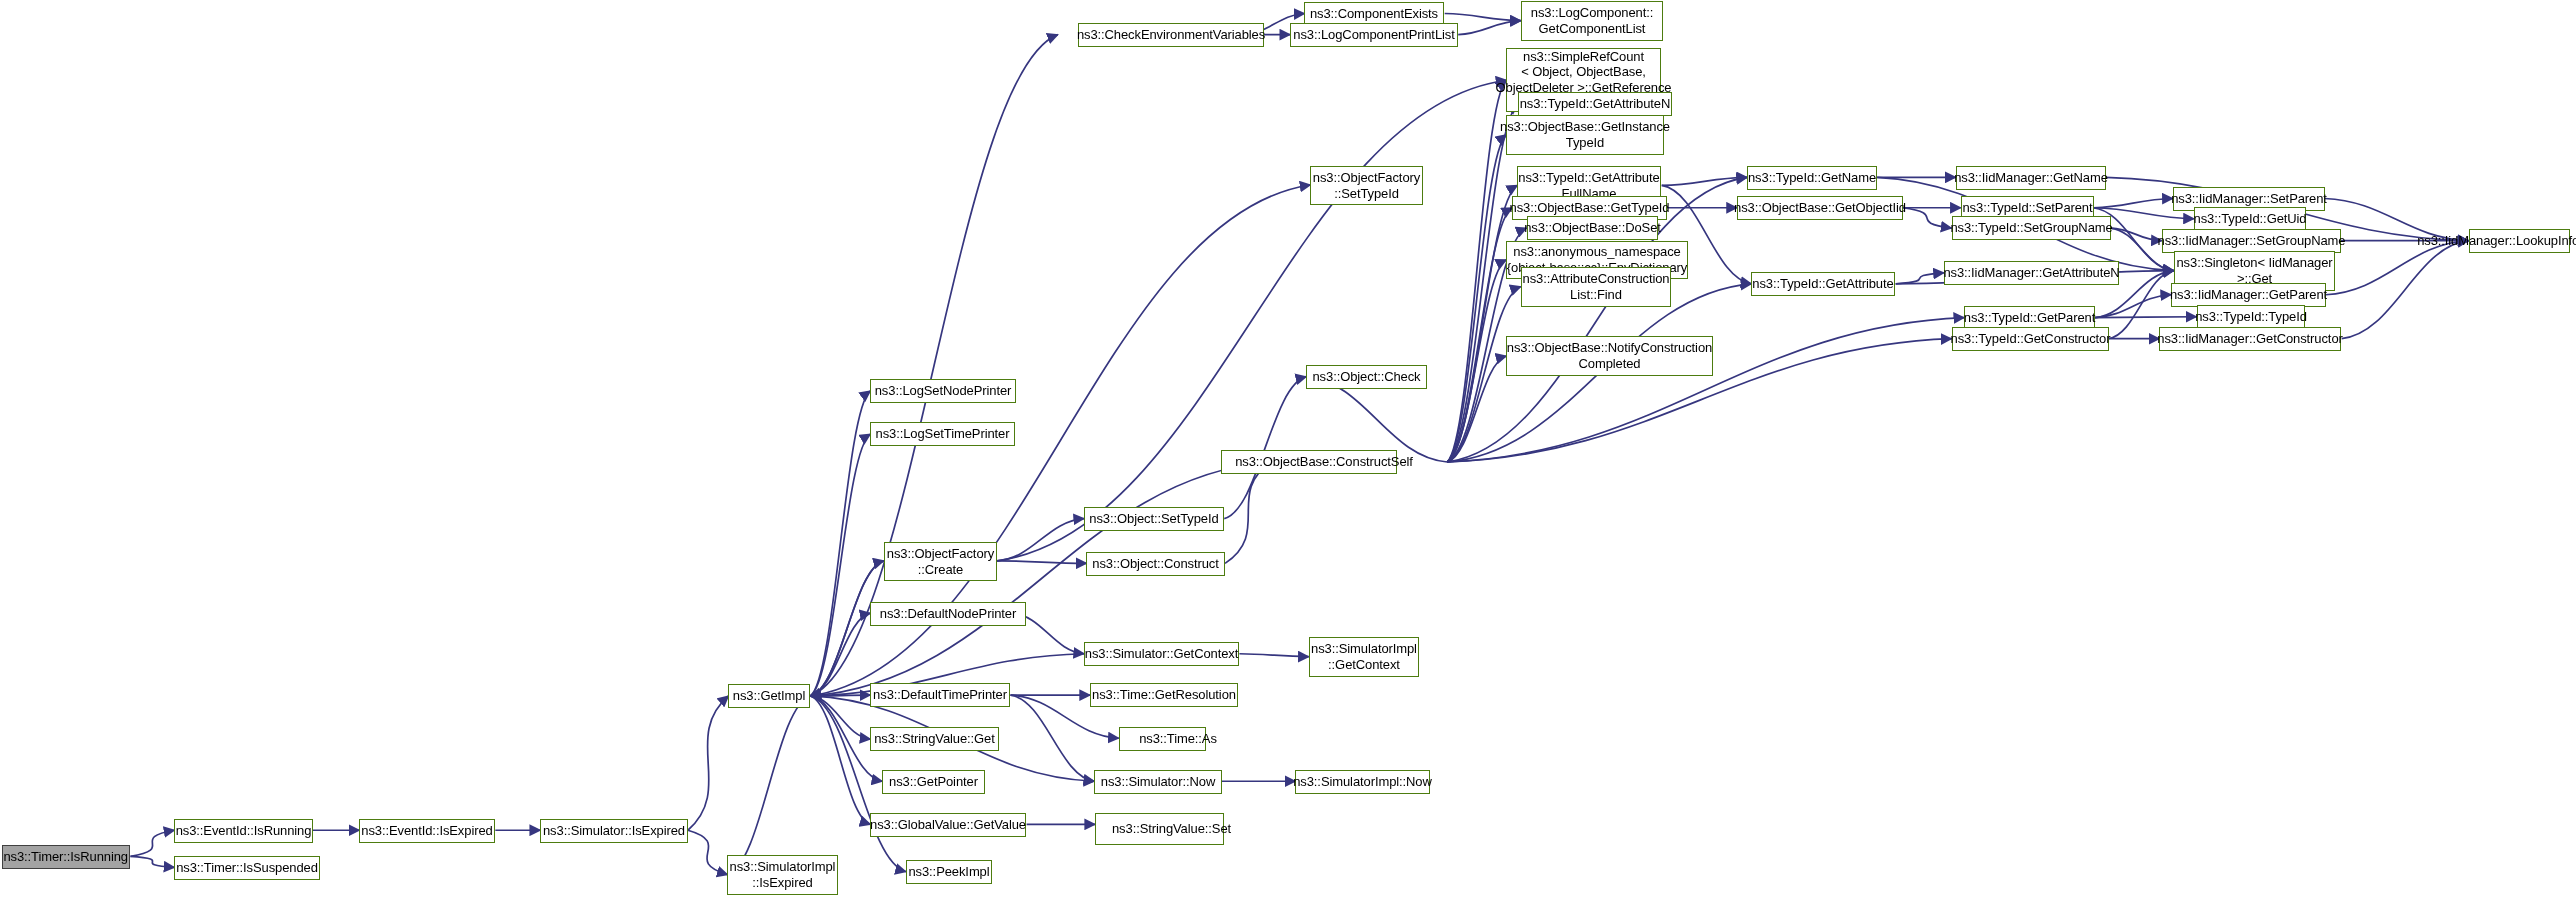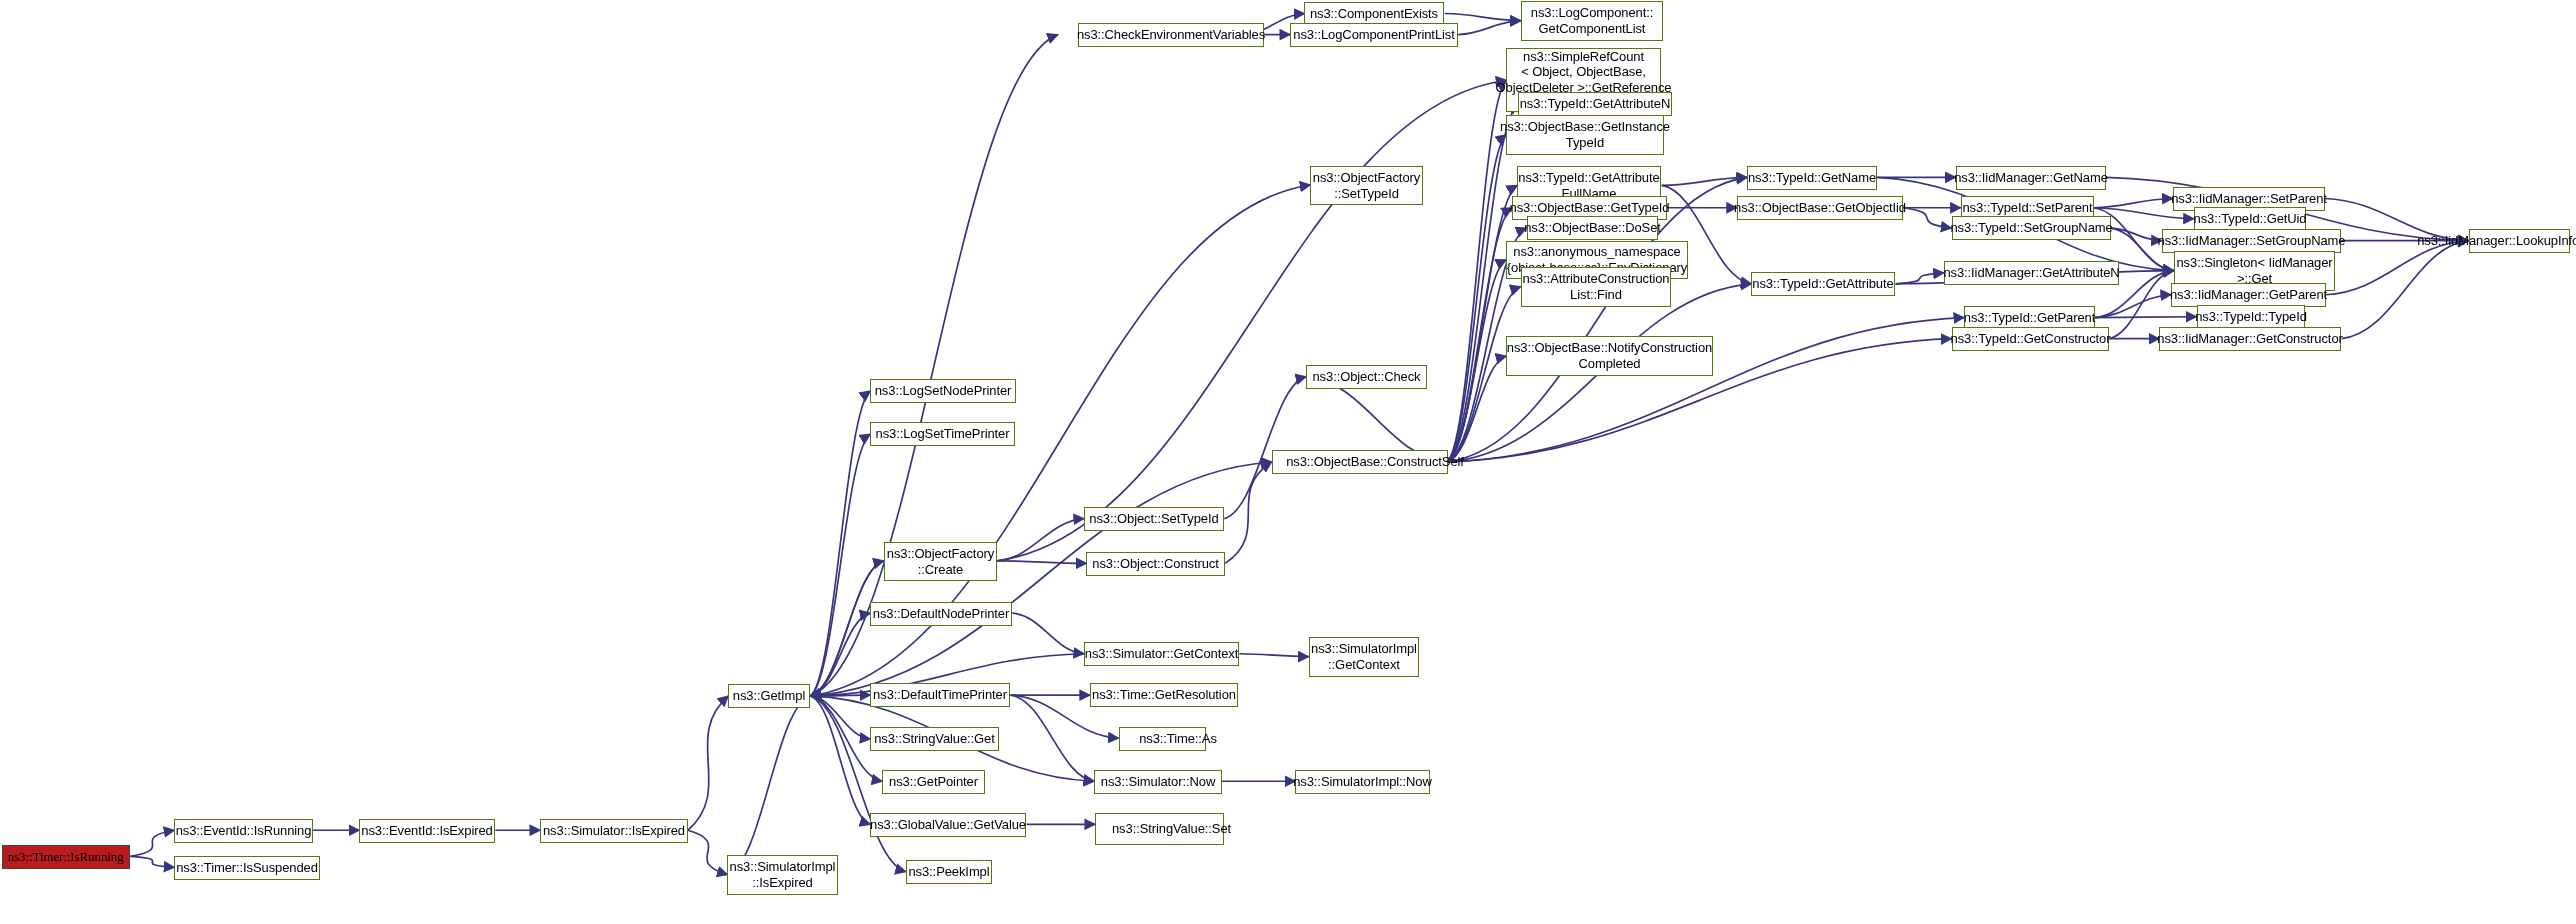--- a/index.html
+++ b/index.html
@@ -26,23 +26,22 @@
     line-height:15.6px;
     text-align:center;
     display:flex;
     align-items:center;
     justify-content:center;
     white-space:pre;
     letter-spacing:-0.1px;
     z-index:5;
   }
   .node.hl{
-    background:#b91c1c;
+    background:#a3a3a3;
     border-color:#404040;
-    font-family:Liberation Serif, serif;
   }
 </style>
 </head>
 <body>
 
 <div id="canvas">
   <svg id="edge-layer" width="2576" height="924" viewBox="0 0 3049 1094">
     <defs>
       <marker id="arrow" viewBox="0 0 10 10" refX="9" refY="5" markerWidth="7" markerHeight="7" orient="auto-start-reverse">
         <path d="M 0 0 L 10 5 L 0 10 z" fill="#36367f"></path>
@@ -133,40 +132,40 @@
       <div class="node" style="left: 174px; top: 856px; width: 146px; height: 24px;">ns3::Timer::IsSuspended</div>
       <div class="node" style="left: 359px; top: 819px; width: 136px; height: 24px;">ns3::EventId::IsExpired</div>
       <div class="node" style="left: 540px; top: 819px; width: 148px; height: 24px;">ns3::Simulator::IsExpired</div>
       <div class="node" style="left: 727px; top: 855px; width: 111px; height: 40px;">ns3::SimulatorImpl
 ::IsExpired</div>
       <div class="node" style="left: 728px; top: 684px; width: 82px; height: 24px;">ns3::GetImpl</div>
       <div class="node" style="left: 870px; top: 379px; width: 146px; height: 24px;">ns3::LogSetNodePrinter</div>
       <div class="node" style="left: 870px; top: 422px; width: 145px; height: 24px;">ns3::LogSetTimePrinter</div>
       <div class="node" style="left: 884px; top: 542px; width: 113px; height: 39px;">ns3::ObjectFactory
 ::Create</div>
-      <div class="node" style="left: 870px; top: 602px; width: 142px; height: 24px;">ns3::DefaultNodePrinter</div>
+      <div class="node" style="left: 870px; top: 602px; width: 156px; height: 24px;">ns3::DefaultNodePrinter</div>
       <div class="node" style="left: 870px; top: 683px; width: 140px; height: 24px;">ns3::DefaultTimePrinter</div>
       <div class="node" style="left: 870px; top: 727px; width: 129px; height: 24px;">ns3::StringValue::Get</div>
       <div class="node" style="left: 882px; top: 770px; width: 103px; height: 24px;">ns3::GetPointer</div>
       <div class="node" style="left: 870px; top: 813px; width: 156px; height: 24px;">ns3::GlobalValue::GetValue</div>
       <div class="node" style="left: 906px; top: 860px; width: 86px; height: 24px;">ns3::PeekImpl</div>
       <div class="node" style="left: 1084px; top: 507px; width: 140px; height: 24px;">ns3::Object::SetTypeId</div>
       <div class="node" style="left: 1086px; top: 552px; width: 139px; height: 24px;">ns3::Object::Construct</div>
       <div class="node" style="left: 1084px; top: 642px; width: 155px; height: 24px;">ns3::Simulator::GetContext</div>
       <div class="node" style="left: 1090px; top: 683px; width: 148px; height: 24px;">ns3::Time::GetResolution</div>
       <div class="node" style="left: 1119px; top: 727px; width: 87px; height: 24px; padding-left: 31px;">ns3::Time::As</div>
       <div class="node" style="left: 1094px; top: 770px; width: 128px; height: 24px;">ns3::Simulator::Now</div>
       <div class="node" style="left: 1095px; top: 813px; width: 129px; height: 32px; padding-left: 24px;">ns3::StringValue::Set</div>
       <div class="node" style="left: 1058px; top: 23px; width: 186px; height: 24px; margin-left: 20px;">ns3::CheckEnvironmentVariables</div>
       <div class="node" style="left: 1304px; top: 1.7px; width: 140px; height: 24px;">ns3::ComponentExists</div>
       <div class="node" style="left: 1290px; top: 23px; width: 168px; height: 24px;">ns3::LogComponentPrintList</div>
       <div class="node" style="left: 1310px; top: 166px; width: 113px; height: 39px;">ns3::ObjectFactory
 ::SetTypeId</div>
       <div class="node" style="left: 1306px; top: 365px; width: 121px; height: 24px;">ns3::Object::Check</div>
-      <div class="node" style="left: 1272px; top: 450px; width: 176px; height: 24px; padding-left: 30px;">ns3::ObjectBase::ConstructSelf</div>
+      <div class="node" style="left: 1221px; top: 450px; width: 176px; height: 24px; padding-left: 30px;">ns3::ObjectBase::ConstructSelf</div>
       <div class="node" style="left: 1309px; top: 637px; width: 110px; height: 40px;">ns3::SimulatorImpl
 ::GetContext</div>
       <div class="node" style="left: 1295px; top: 770px; width: 135px; height: 24px;">ns3::SimulatorImpl::Now</div>
       <div class="node" style="left: 1521px; top: 0.8px; width: 142px; height: 40px;">ns3::LogComponent::
 GetComponentList</div>
       <div class="node" style="left: 1506px; top: 48px; width: 155px; height: 64px;">ns3::SimpleRefCount
 &lt; Object, ObjectBase,
 ObjectDeleter &gt;::GetReference
 Count</div>
       <div class="node" style="left: 1518px; top: 92px; width: 154px; height: 24px;">ns3::TypeId::GetAttributeN</div>

